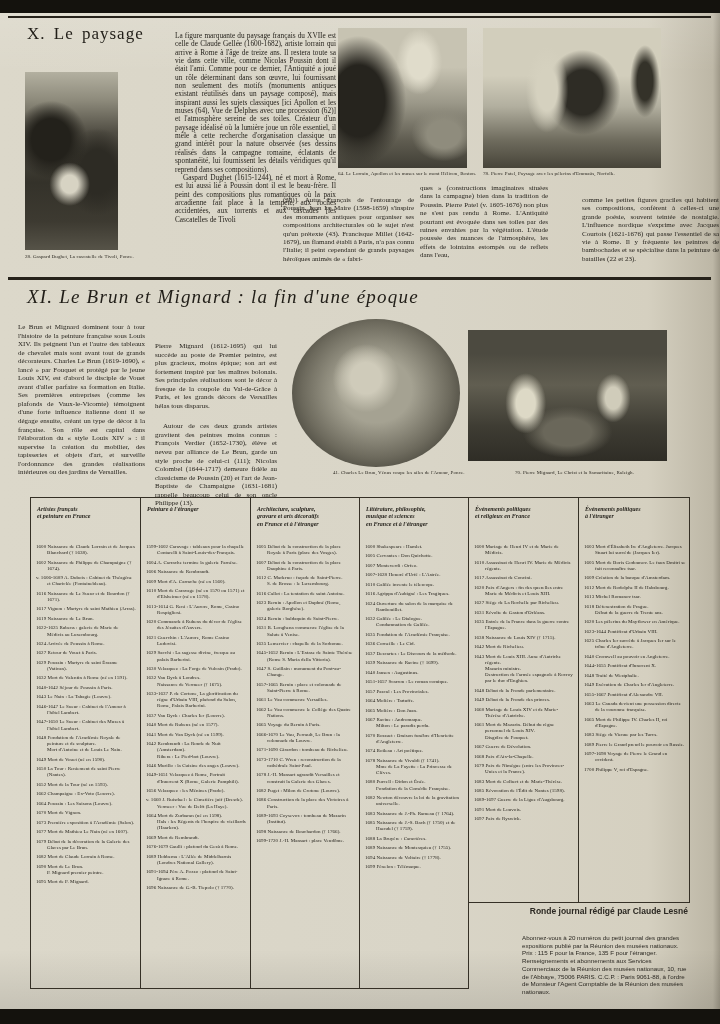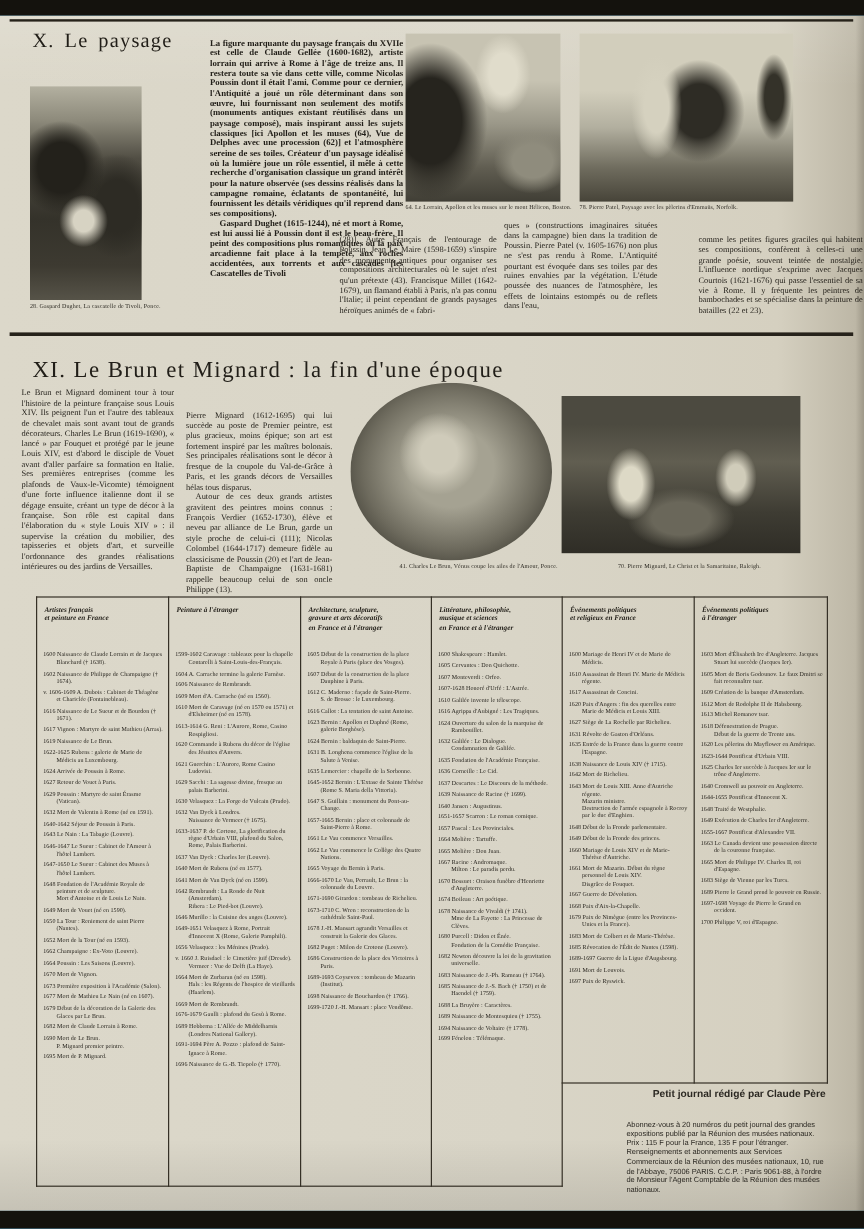--- a/index.html
+++ b/index.html
@@ -1,37 +1,37 @@
 <!DOCTYPE html>
 <html><head>
 <meta charset="utf-8">
 <style>
   html,body{margin:0;padding:0;background:#0e0d0a;}
-  .stage{position:relative;width:720px;height:1024px;overflow:hidden;background:#7dd3fc;
+  .stage{position:relative;width:720px;height:1024px;overflow:hidden;background:#3b82f6;
          font-family:"Liberation Serif", serif;color:#211e18;}
   .paper{position:absolute;left:0;top:13px;width:720px;height:996px;
          background:linear-gradient(90deg,#dcd8ca 0,#d9d5c7 60%,#d5d0c0 90%,#bdb7a6 99%,#9e9888 100%);}
   .paper::after{content:"";position:absolute;inset:0;
          background:linear-gradient(180deg,rgba(255,255,255,.12),rgba(0,0,0,0) 6%,rgba(0,0,0,0) 94%,rgba(0,0,0,.10));pointer-events:none;}
   .band{position:absolute;left:0;width:720px;background:#14120d;}
   .band.top{top:0;height:13px;}
   .band.bottom{top:1009px;height:15px;}
   .rule{position:absolute;background:#26221a;}
   .h-x{position:absolute;left:27px;top:24px;font-size:17px;letter-spacing:1px;word-spacing:3px;}
-  .h-xi{position:absolute;left:27px;top:298px;font-size:19px;letter-spacing:1.2px;}
+  .h-xi{position:absolute;left:27px;top:286px;font-size:19px;letter-spacing:1.2px;font-style:italic;}
   .col{position:absolute;text-align:justify;}
   .col p{margin:0;}
   .col p + p{text-indent:8px;}
-  .tx-intro{left:175px;top:32px;width:161px;font-size:7.3px;line-height:8.35px;font-weight:bold;}
+  .tx-intro{left:175px;top:32px;width:161px;font-size:7.3px;line-height:8.35px;}
   .tx-b1{left:283px;top:196px;width:131px;font-size:7px;line-height:8.4px;}
   .tx-b2{left:420px;top:184px;width:128px;font-size:7px;line-height:8.4px;}
   .tx-b3{left:582px;top:196px;width:137px;font-size:7px;line-height:8.4px;}
   .xi-c1{left:18px;top:323px;width:127px;font-size:7px;line-height:8.55px;}
   .xi-c2{left:155px;top:342px;width:122px;font-size:7px;line-height:8.55px;}
-  .xi-c2 p + p{margin-top:0;}
+  .xi-c2 p + p{margin-top:12px;}
   .fig{position:absolute;}
   .fig28{left:25px;top:72px;width:93px;height:178px;
     background:
       radial-gradient(ellipse 32% 18% at 48% 63%,#d7d3c3 0 28%,rgba(215,211,195,0) 68%),
       radial-gradient(ellipse 50% 28% at 28% 38%,#23211b 0 42%,rgba(35,33,27,0) 78%),
       radial-gradient(ellipse 52% 34% at 78% 56%,#2d2b24 0 36%,rgba(45,43,36,0) 72%),
       linear-gradient(180deg,#b3b0a0 0,#8d8a7b 16%,#504d43 34%,#34322a 62%,#3d3a31 84%,#565348 100%);}
   .fig64{left:338px;top:28px;width:129px;height:140px;
     background:
       radial-gradient(ellipse 24% 32% at 63% 24%,#e0dccb 0 38%,rgba(224,220,203,0) 74%),
@@ -329,17 +329,17 @@
           <div class="entry">1663 Le Canada devient une possession directe de la couronne française.</div>
           <div class="entry">1665 Mort de Philippe IV. Charles II, roi d'Espagne.</div>
           <div class="entry">1683 Siège de Vienne par les Turcs.</div>
           <div class="entry">1689 Pierre le Grand prend le pouvoir en Russie.</div>
           <div class="entry">1697-1698 Voyage de Pierre le Grand en occident.</div>
           <div class="entry">1700 Philippe V, roi d'Espagne.</div>
         </div>
     </div>
   </div>
 
-  <div class="petit">Petit journal rédigé par Claude Père</div>
+  <div class="petit">Ronde journal rédigé par Claude Lesné</div>
   <div class="abonnez">Abonnez-vous à 20 numéros du petit journal des grandes expositions publié par la Réunion des musées nationaux.
 Prix : 115 F pour la France, 135 F pour l'étranger.
 Renseignements et abonnements aux Services Commerciaux de la Réunion des musées nationaux, 10, rue de l'Abbaye, 75006 PARIS. C.C.P. : Paris 9061-88, à l'ordre de Monsieur l'Agent Comptable de la Réunion des musées nationaux.</div>
 </div>
 
 </body></html>

